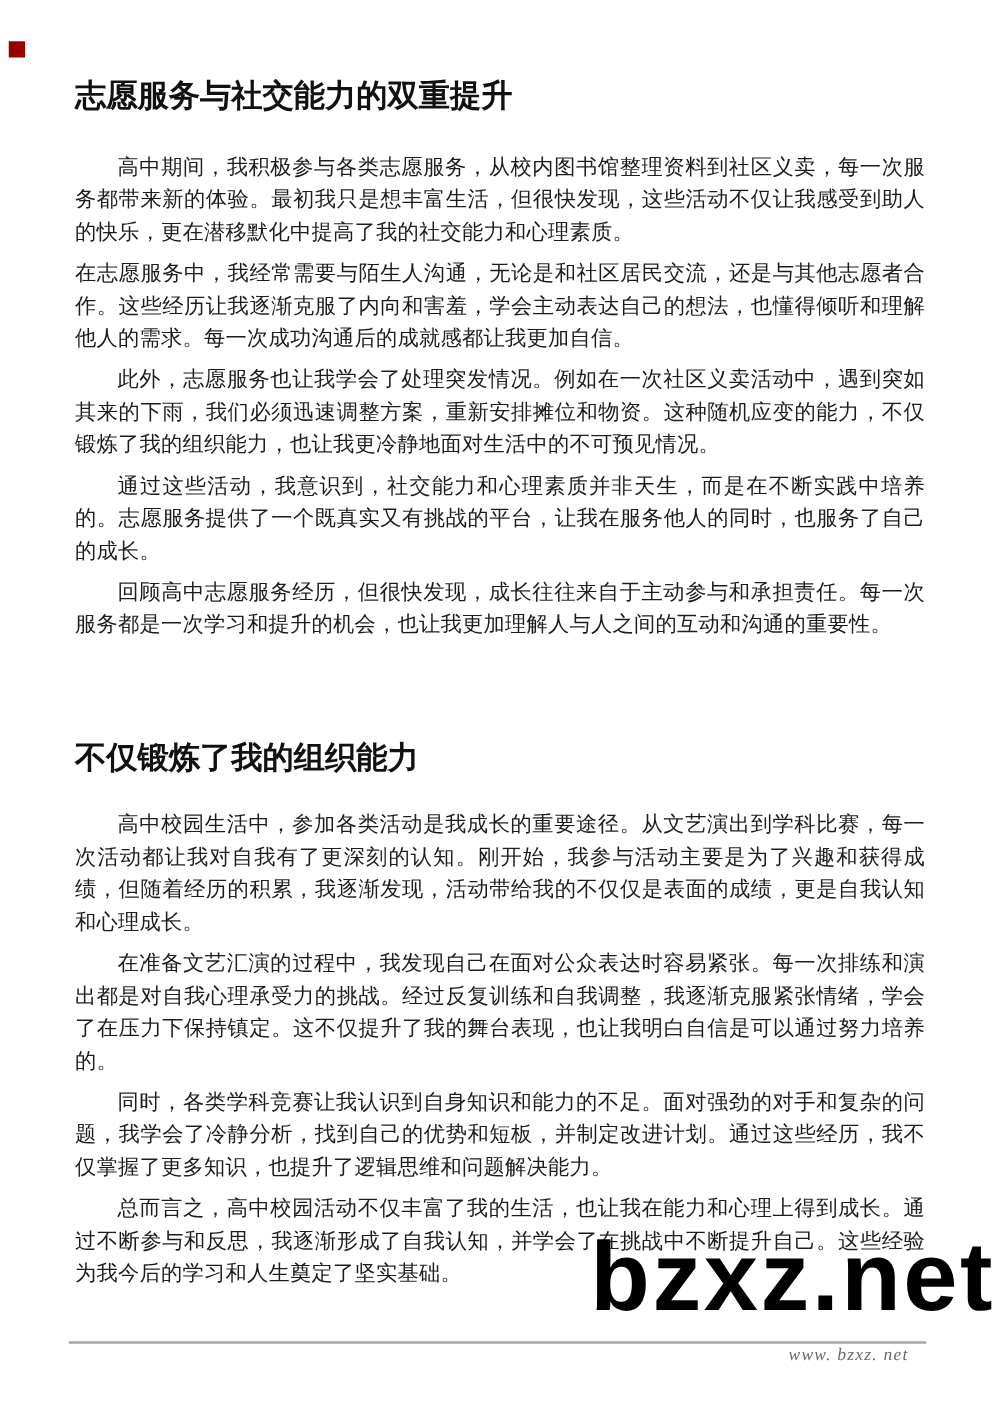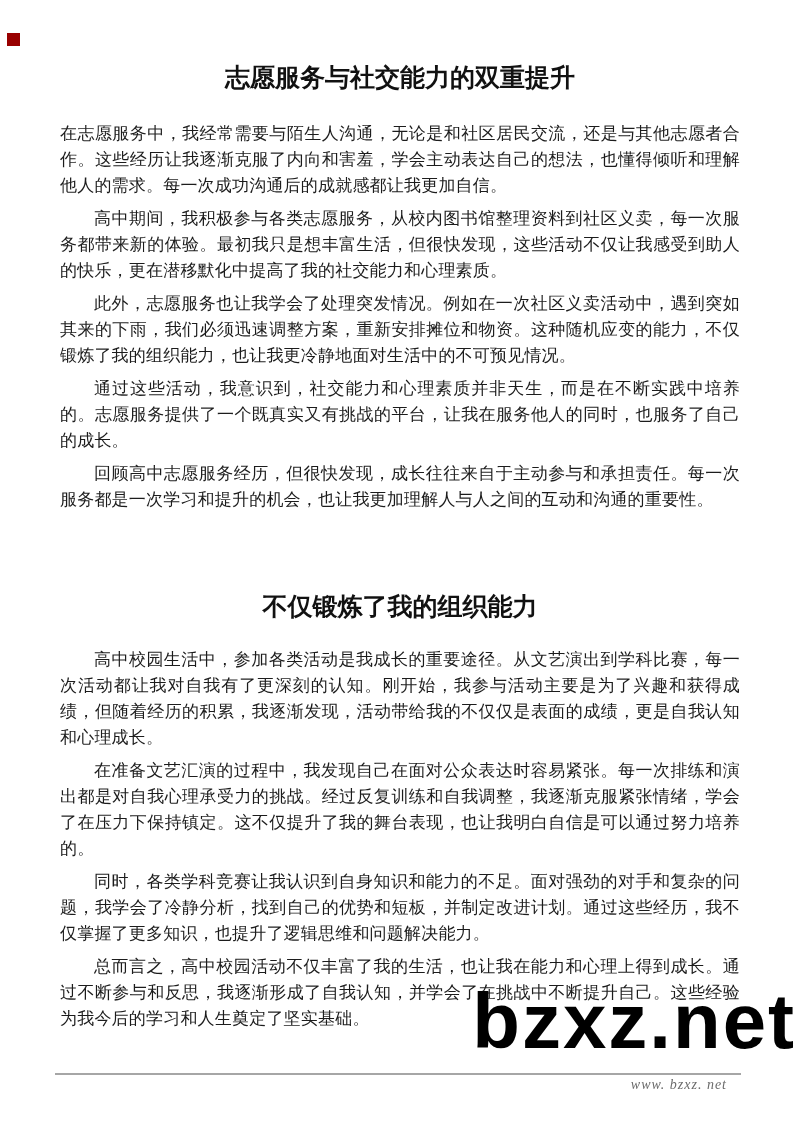--- a/index.html
+++ b/index.html
@@ -27,21 +27,21 @@
     position: absolute;
     left: 60px;
     top: 0;
     width: 680px;
   }
   .essay-title {
     margin: 0;
     font-size: 25px;
     line-height: 30px;
     font-weight: 700;
-    text-align: center;
+    text-align: left;
     color: #111111;
   }
   .title-1 { margin-top: 63px; margin-bottom: 28px; }
   .title-2 { margin-top: 79px; margin-bottom: 25px; }
   .essay-paragraph {
     margin: 0 0 7px 0;
     font-size: 17px;
     line-height: 26px;
     text-align: justify;
     text-justify: inter-ideograph;
@@ -86,22 +86,22 @@
 <body>
 
 <div class="page">
 
   <div class="red-marker" style="background: rgb(153, 0, 0);"></div>
 
   <div class="content">
 
     <section>
       <h1 class="essay-title title-1">志愿服务与社交能力的双重提升</h1>
+      <p class="essay-paragraph indent">高中期间，我积极参与各类志愿服务，从校内图书馆整理资料到社区义卖，每一次服务都带来新的体验。最初我只是想丰富生活，但很快发现，这些活动不仅让我感受到助人的快乐，更在潜移默化中提高了我的社交能力和心理素质。</p>
       <p class="essay-paragraph no-indent">在志愿服务中，我经常需要与陌生人沟通，无论是和社区居民交流，还是与其他志愿者合作。这些经历让我逐渐克服了内向和害羞，学会主动表达自己的想法，也懂得倾听和理解他人的需求。每一次成功沟通后的成就感都让我更加自信。</p>
-      <p class="essay-paragraph indent">高中期间，我积极参与各类志愿服务，从校内图书馆整理资料到社区义卖，每一次服务都带来新的体验。最初我只是想丰富生活，但很快发现，这些活动不仅让我感受到助人的快乐，更在潜移默化中提高了我的社交能力和心理素质。</p>
       <p class="essay-paragraph indent">此外，志愿服务也让我学会了处理突发情况。例如在一次社区义卖活动中，遇到突如其来的下雨，我们必须迅速调整方案，重新安排摊位和物资。这种随机应变的能力，不仅锻炼了我的组织能力，也让我更冷静地面对生活中的不可预见情况。</p>
       <p class="essay-paragraph indent">通过这些活动，我意识到，社交能力和心理素质并非天生，而是在不断实践中培养的。志愿服务提供了一个既真实又有挑战的平台，让我在服务他人的同时，也服务了自己的成长。</p>
       <p class="essay-paragraph indent">回顾高中志愿服务经历，但很快发现，成长往往来自于主动参与和承担责任。每一次服务都是一次学习和提升的机会，也让我更加理解人与人之间的互动和沟通的重要性。</p>
     </section>
 
     <section>
       <h1 class="essay-title title-2">不仅锻炼了我的组织能力</h1>
       <p class="essay-paragraph indent">高中校园生活中，参加各类活动是我成长的重要途径。从文艺演出到学科比赛，每一次活动都让我对自我有了更深刻的认知。刚开始，我参与活动主要是为了兴趣和获得成绩，但随着经历的积累，我逐渐发现，活动带给我的不仅仅是表面的成绩，更是自我认知和心理成长。</p>
       <p class="essay-paragraph indent">在准备文艺汇演的过程中，我发现自己在面对公众表达时容易紧张。每一次排练和演出都是对自我心理承受力的挑战。经过反复训练和自我调整，我逐渐克服紧张情绪，学会了在压力下保持镇定。这不仅提升了我的舞台表现，也让我明白自信是可以通过努力培养的。</p>
       <p class="essay-paragraph indent">同时，各类学科竞赛让我认识到自身知识和能力的不足。面对强劲的对手和复杂的问题，我学会了冷静分析，找到自己的优势和短板，并制定改进计划。通过这些经历，我不仅掌握了更多知识，也提升了逻辑思维和问题解决能力。</p>

